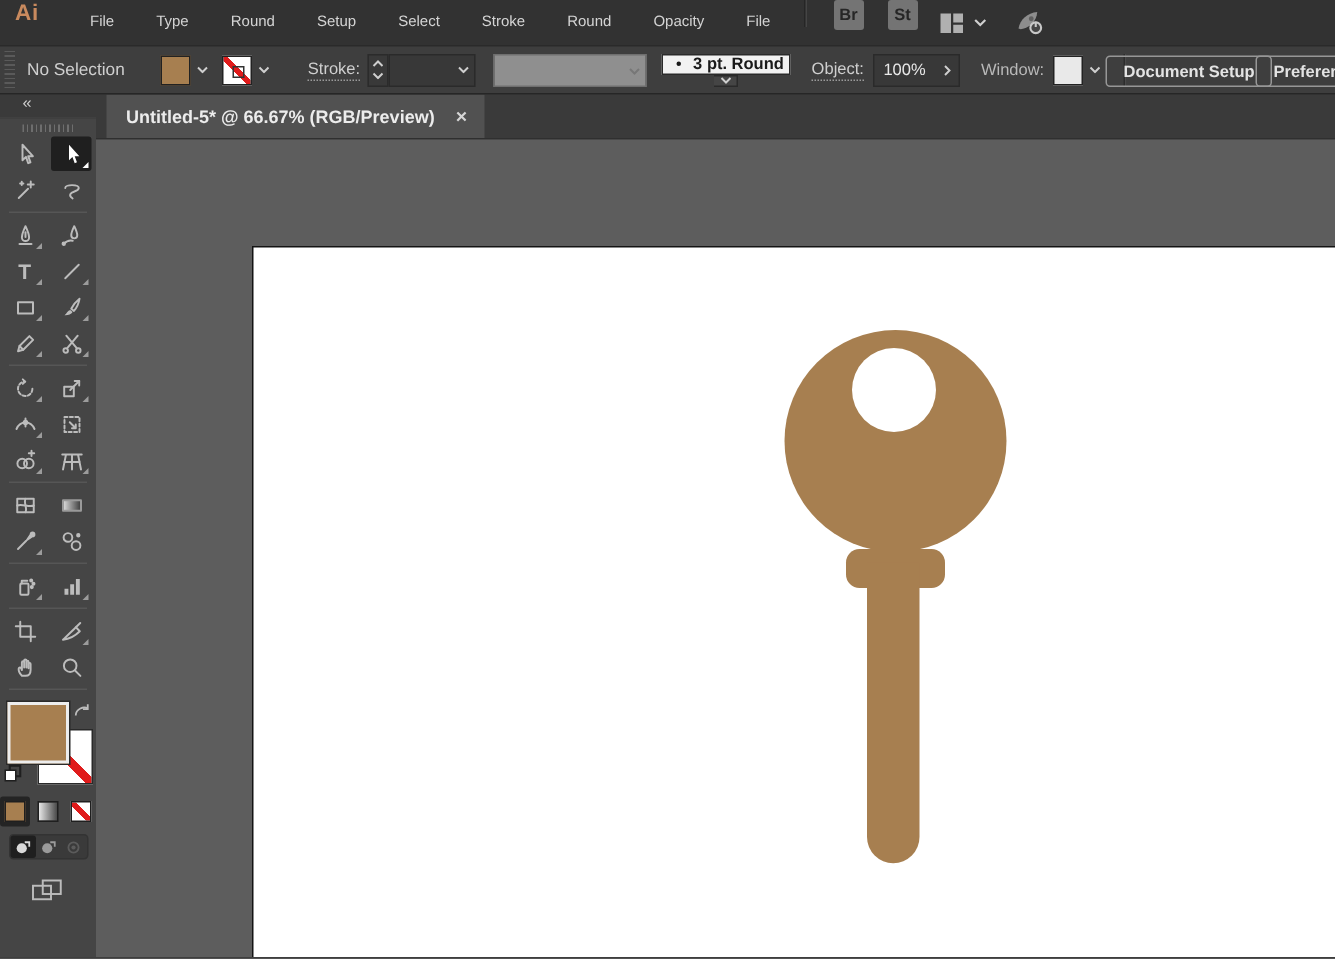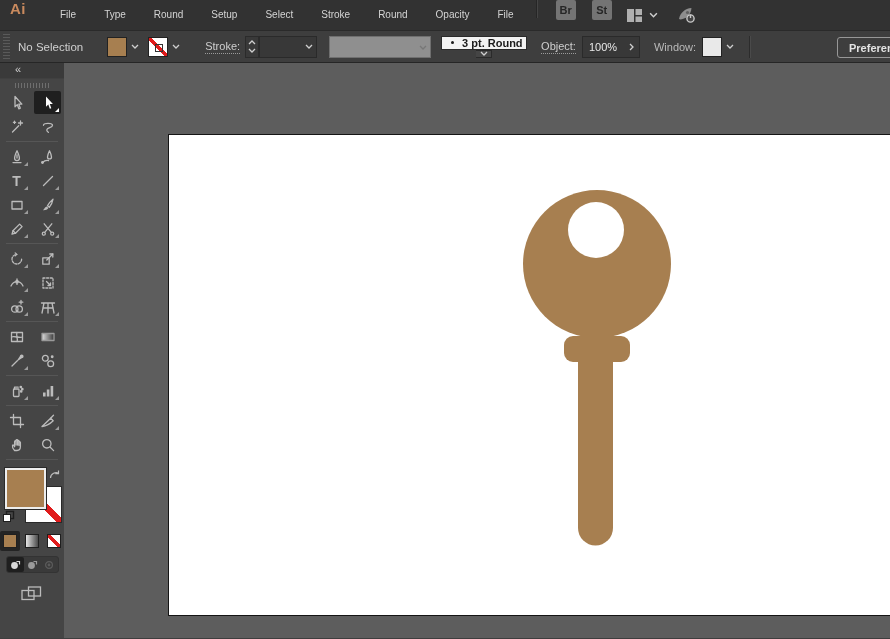--- a/index.html
+++ b/index.html
@@ -225,20 +225,21 @@
       <div class="style-swatch"></div>
       <div class="chevbox">
         <svg class="cv" width="8" height="5" viewBox="0 0 8 5">
             <polyline points="1,1 4,4 7,1"></polyline>
           </svg>
       </div>
     </div>
 
     <div class="cb-vdiv"></div>
 
+    <div class="cb-btn btn-docsetup">Document Setup</div>
     <div class="cb-btn btn-prefs">Preferences</div>
   </div>
 
   <div class="main">
 
     <div class="toolbar">
       <div class="tb-head">«</div>
       <div class="tb-grip"></div>
 
       <div class="trow">
@@ -514,20 +515,26 @@
 
       <div class="screenmode">
         <svg width="24" height="18" viewBox="0 0 24 18">
           <rect x="2" y="5.5" width="12" height="9"></rect>
           <rect x="8.5" y="2" width="12" height="9"></rect>
         </svg>
       </div>
     </div>
 
     <div class="canvasarea">
+      <div class="tabbar">
+        <div class="doc-tab">
+          <span>Untitled-5* @ 66.67% (RGB/Preview)</span>
+          <span class="tab-close">×</span>
+        </div>
+      </div>
       <div class="pasteboard">
         <div class="artboard">
           <svg width="728" height="480" viewBox="0 0 728 480">
             <circle cx="428" cy="129" r="74" fill="#A77F50"></circle>
             <rect x="395" y="201" width="66" height="26" rx="9" fill="#A77F50"></rect>
             <path d="M409 210 h35 v183 a17.5 17.5 0 0 1 -35 0 Z" fill="#A77F50"></path>
             <circle cx="427" cy="95" r="28" fill="#FFFFFF"></circle>
           </svg>
         </div>
       </div>

